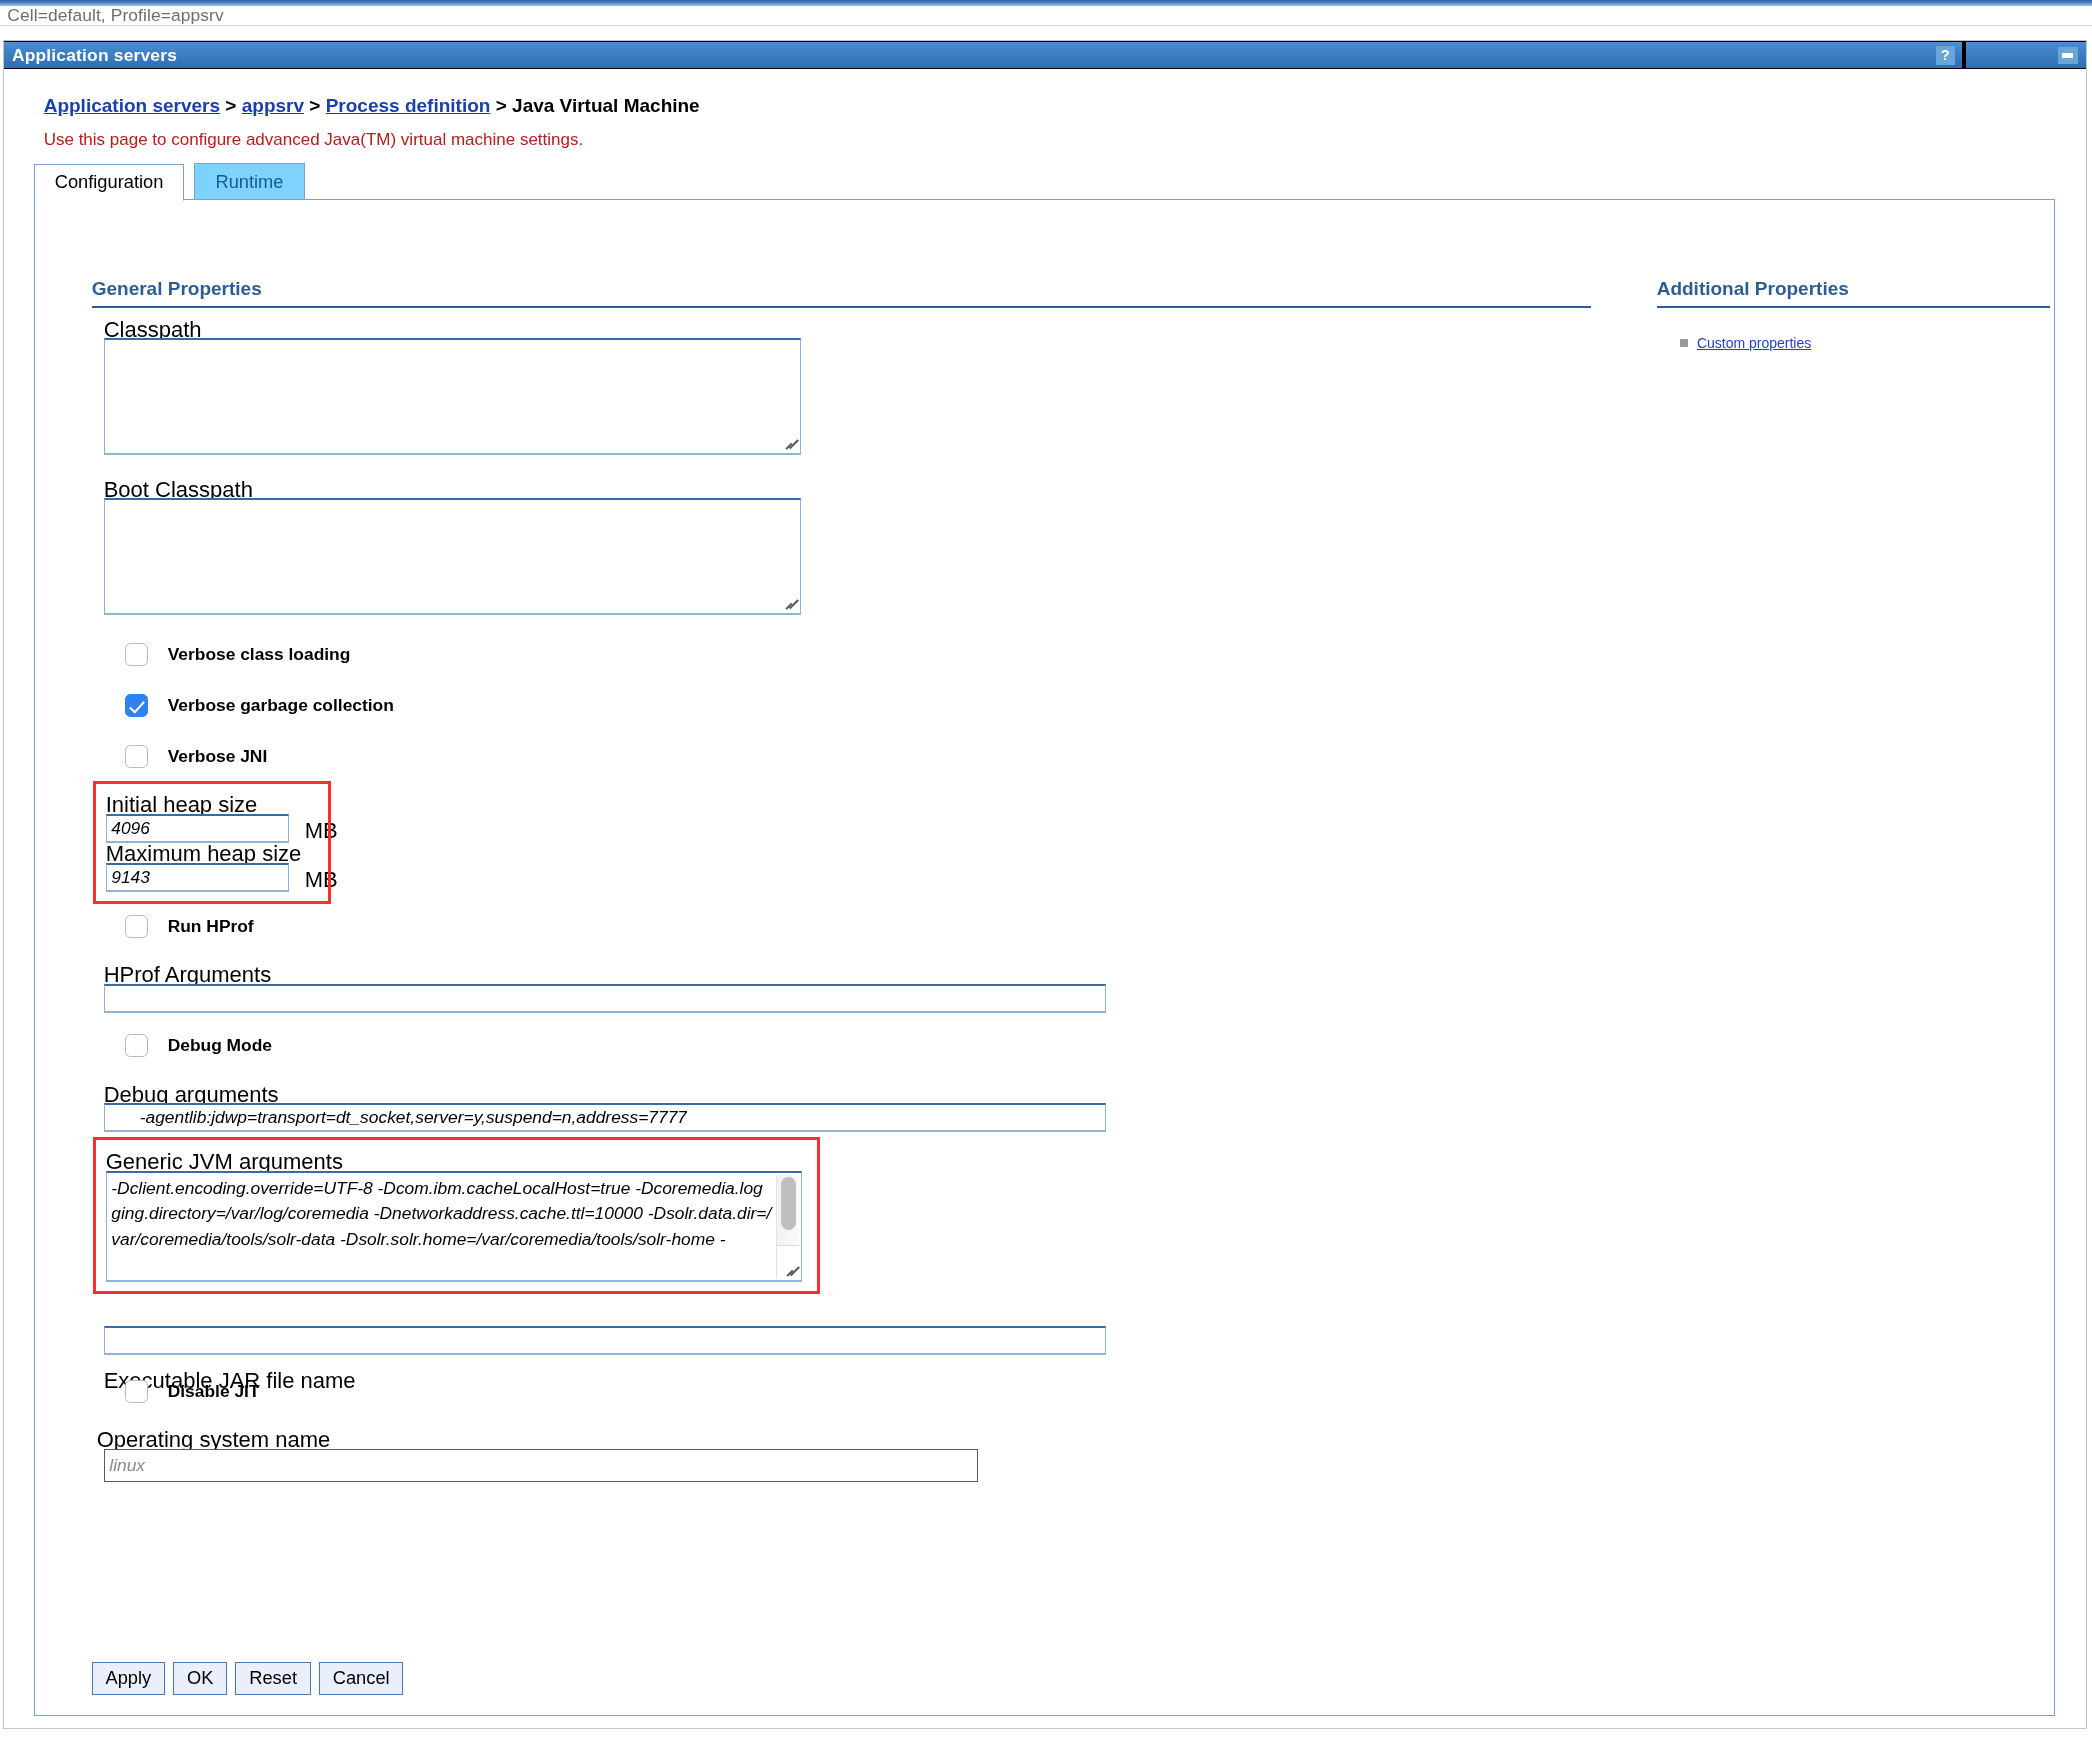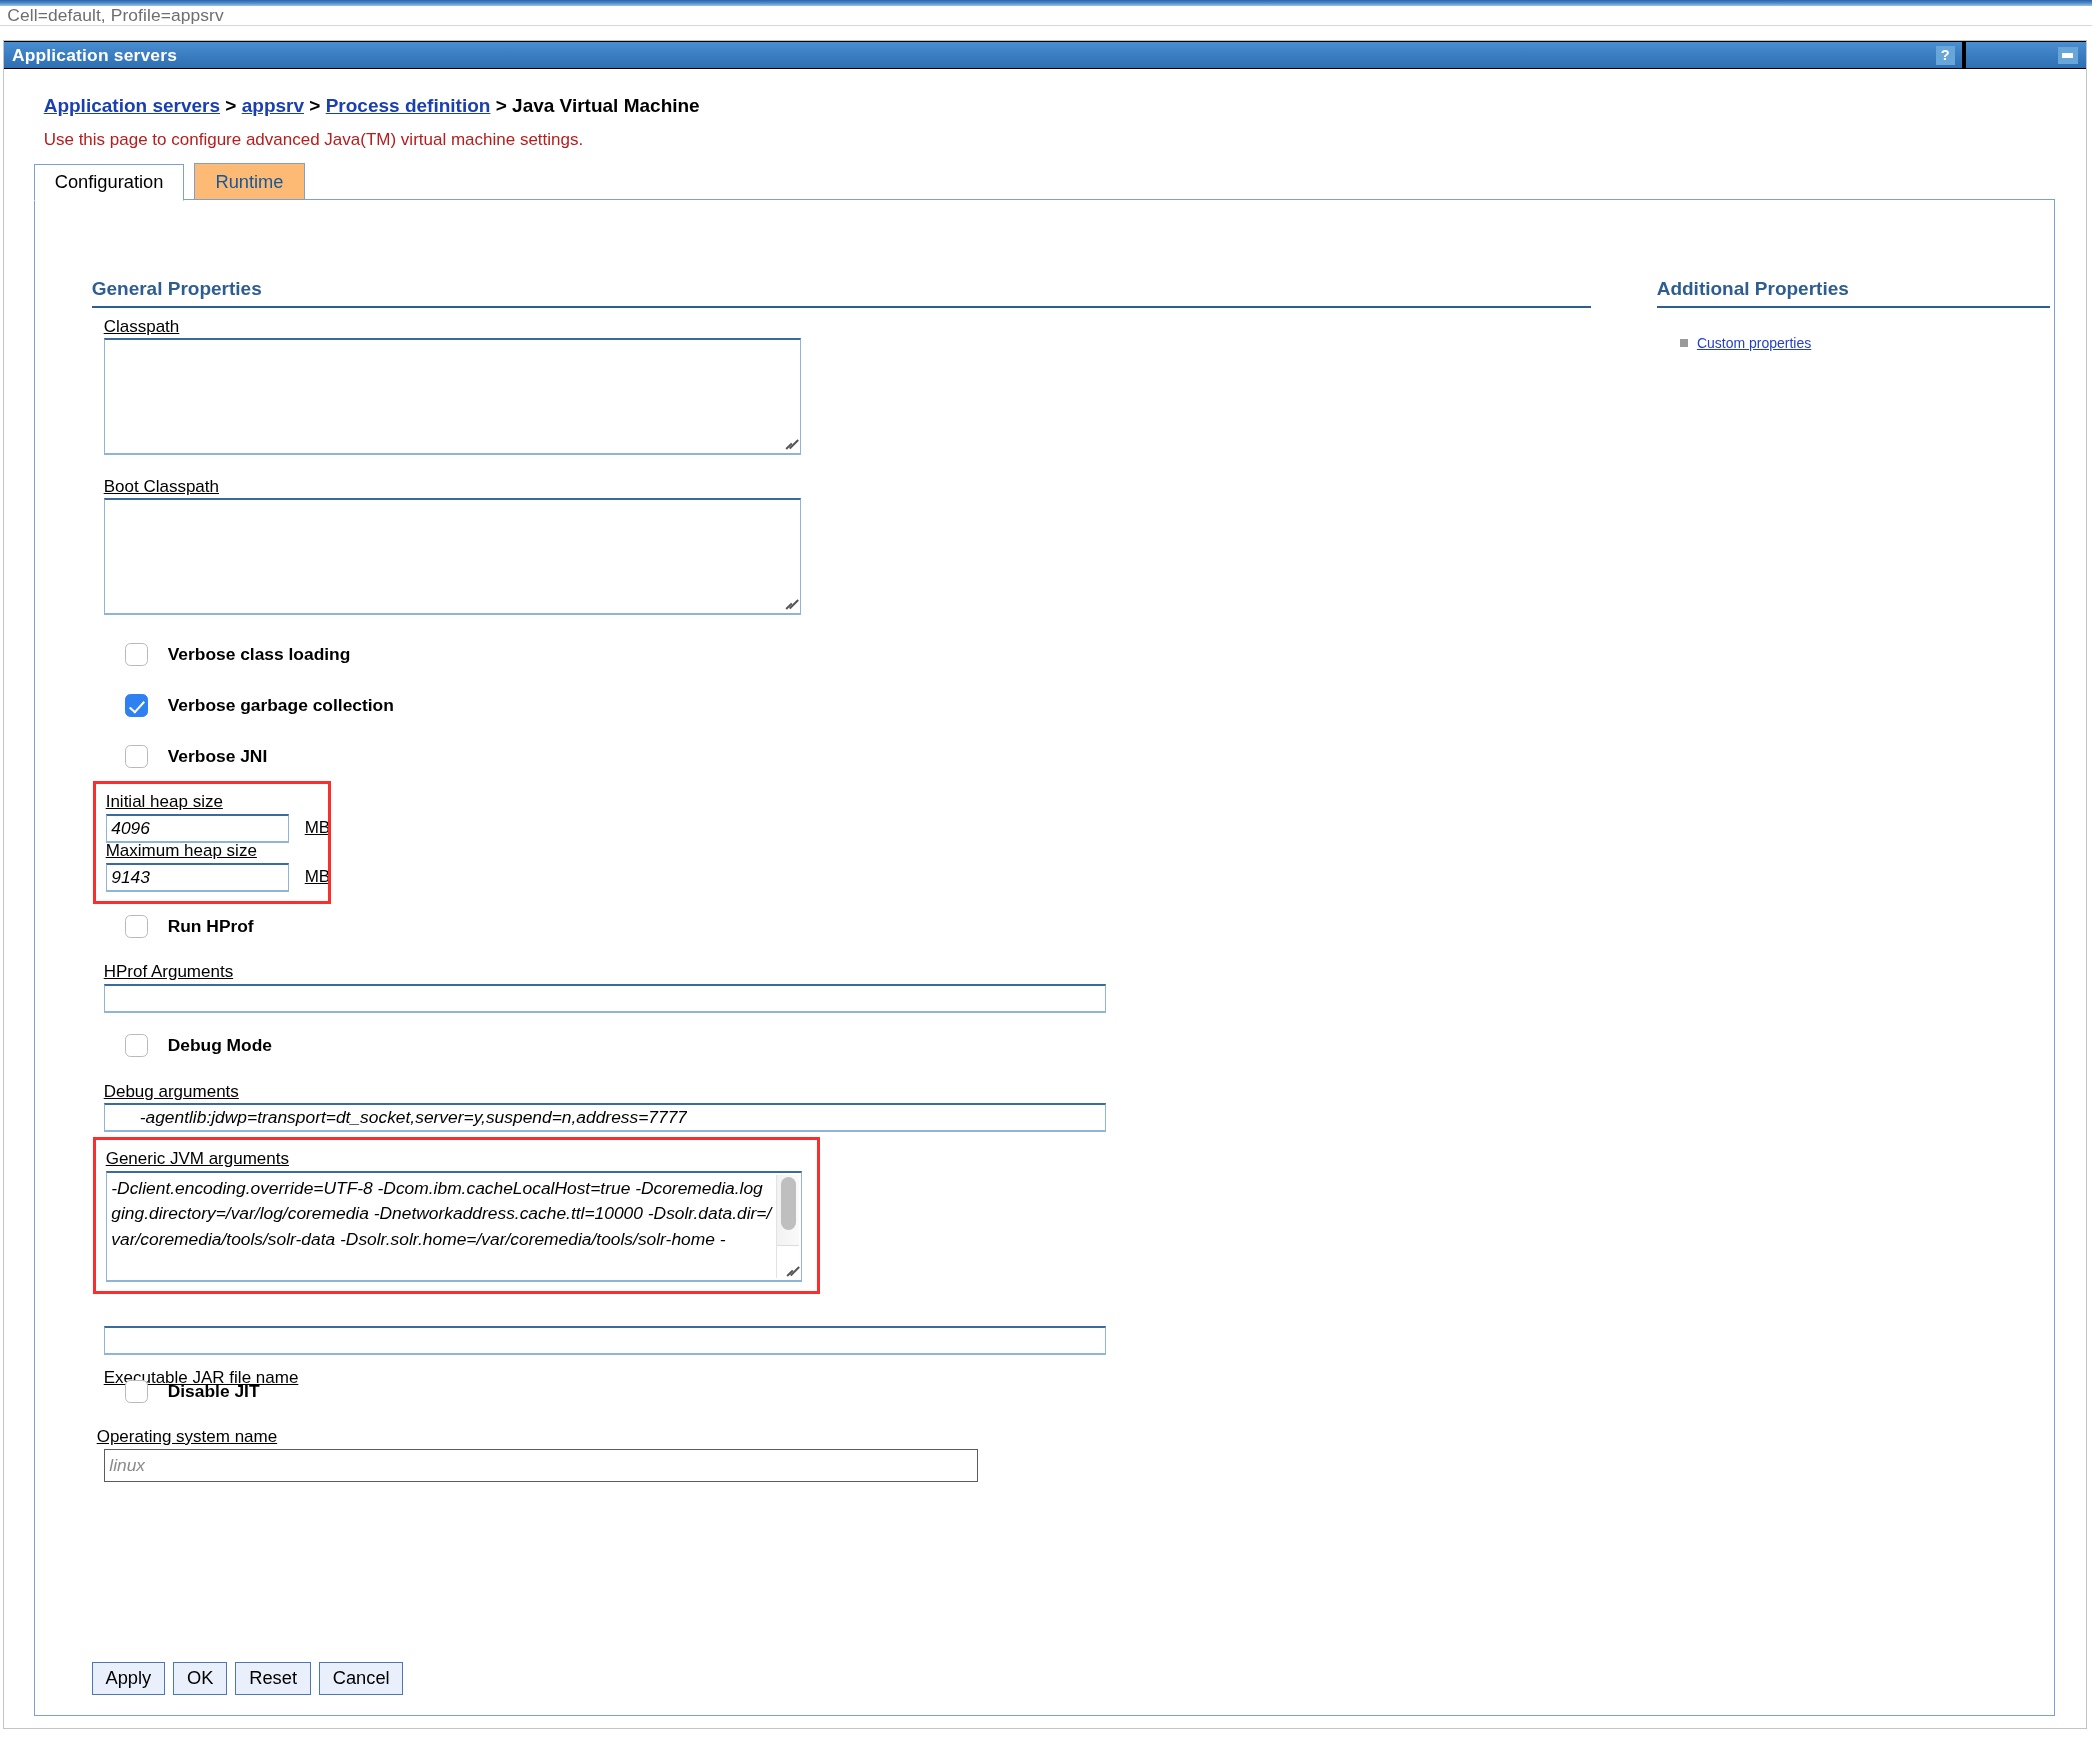--- a/index.html
+++ b/index.html
@@ -97,21 +97,21 @@
     border: 0.9px solid #7f9fd0;
     position: relative;
   }
   .tab.active {
     background: #ffffff; color: #000;
     border-bottom: 0.9px solid #ffffff;
     z-index: 3;
     margin-bottom: -0.9px;
   }
   .tab.inactive {
-    background: #fdba74; color: #15599c;
+    background: #7dd3fc; color: #15599c;
     border-bottom: 0.9px solid #7f9fd0;
     margin-left: 10px;
   }
 
   .panel {
     position: absolute; left: 30px; top: 130px;
     width: 2021px; height: 1517px;
     border: 0.9px solid #7f9fd0;
     background: #ffffff;
   }
@@ -120,21 +120,21 @@
   .section-h {
     position: absolute;
     font-size: 19px; font-weight: bold; color: #2e5e91;
     padding-bottom: 6.4px;
     border-bottom: 2.7px solid #2e5e91;
   }
   #gen-props { left: 57px; top: 78px; width: 1499px; }
   #add-props { left: 1622px; top: 78px; width: 393px; }
 
   
-  .fld-label { font-size: 17px; color: #000; text-decoration: underline; }
+  .fld-label { font-size: 22px; color: #000; }
 
   
   .ta, .ti {
     background: #ffffff;
     border-top: 2.7px solid #3a6b9e;
     border-left: 1.8px solid #8fb4d4;
     border-right: 1.8px solid #8fb4d4;
     border-bottom: 2.7px solid #8fb4d4;
     font-family: "Liberation Sans", sans-serif;
     font-size: 17.4px; color: #000;

